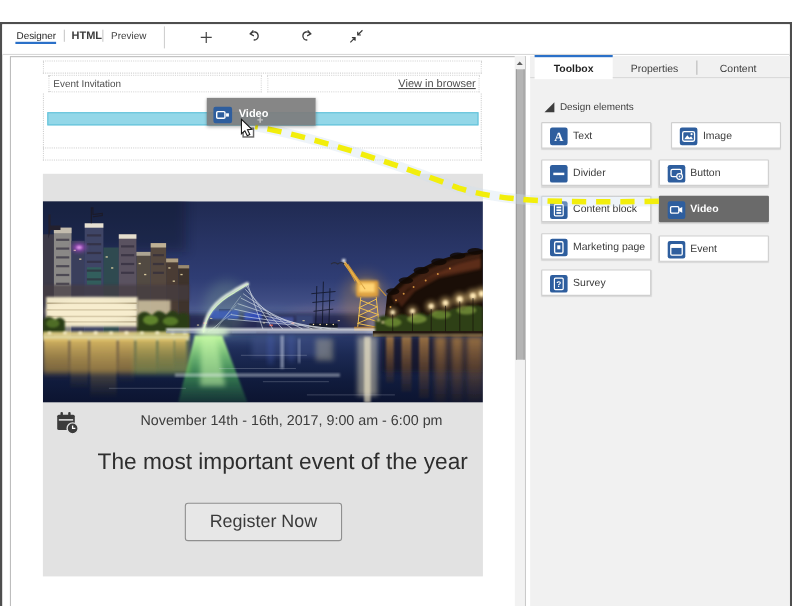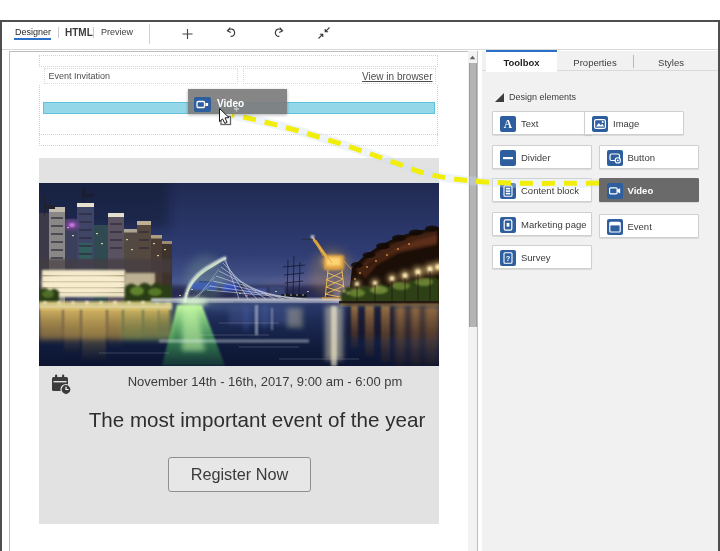--- a/index.html
+++ b/index.html
@@ -404,39 +404,39 @@
       <path d="M0.7 0.8 L3.5 4.2 L6.3 0.8 Z" fill="#606060"></path>
     </svg>
 
   <div class="abs" style="left:480px;top:29px;width:238px;height:520px;background:#f1f1f1;"></div>
 
   <div class="abs" style="left:480px;top:29px;width:238px;height:20px;background:#f1f1f1;border-bottom:1px solid #dadada;box-sizing:border-box;"></div>
   <div class="abs" style="left:484px;top:28px;width:71px;height:22px;background:#fff;border-top:2px solid #2a70c8;box-sizing:border-box;"></div>
   <div class="abs" style="left:484px;top:35px;width:71px;text-align:center;font-size:9.5px;color:#1f1f1f;font-weight:bold;">Toolbox</div>
   <div class="abs" style="left:555px;top:35px;width:76px;text-align:center;font-size:9.5px;color:#3c3c3c;">Properties</div>
   <div class="abs" style="left:631px;top:33px;width:1px;height:13px;background:#b9b9b9;"></div>
-  <div class="abs" style="left:631px;top:35px;width:76px;text-align:center;font-size:9.5px;color:#3c3c3c;">Styles</div>
+  <div class="abs" style="left:631px;top:35px;width:76px;text-align:center;font-size:9.5px;color:#3c3c3c;">Content</div>
 
   <svg class="abs" style="left:492px;top:70px;" width="11" height="11" viewBox="0 0 11 11">
       <path d="M10 1 L10 10 L1 10 Z" fill="#3d3d3d"></path>
     </svg>
   <div class="abs" style="left:507px;top:70px;font-size:9px;font-weight:normal;color:#3d3d3d;">Design elements</div>
 
   <style>
     .tbi{position:absolute;width:100px;height:24px;background:#fff;border:1px solid #cfcfcf;border-radius:1px;box-sizing:border-box;box-shadow:0 1px 1px rgba(0,0,0,0.10);}
     .tbi .lbl{position:absolute;left:28px;top:6px;font-size:9.5px;color:#3a3a3a;}
     .tbi .ic{position:absolute;left:7px;top:4px;width:16px;height:16px;background:#2e5e9e;border-radius:2px;}
   </style>
   <div class="tbi" style="left:490px;top:88.5px;">
     <div class="ic"><svg width="16" height="16" viewBox="0 0 16 16">
           <text x="8" y="12.2" font-family="Liberation Serif,serif" font-size="11.5" font-weight="bold" fill="#fff" text-anchor="middle">A</text>
         </svg></div>
     <div class="lbl">Text</div>
   </div>
-  <div class="tbi" style="left:582px;top:88.5px;text-align:center;">
+  <div class="tbi" style="left:608px;top:88.5px;text-align:center;">
     <div class="ic"><svg width="16" height="16" viewBox="0 0 16 16">
           <rect x="2.6" y="3.6" width="10.8" height="8.8" rx="1.5" fill="none" stroke="#fff" stroke-width="1.2"></rect>
           <path d="M4 10.5 L6.8 7 L8.8 9.2 L10.3 7.8 L12 10.5 Z" fill="#fff"></path>
           <circle cx="10.7" cy="6" r="1" fill="#fff"></circle>
         </svg></div>
     <div class="lbl">Image</div>
   </div>
   <div class="tbi" style="left:490px;top:122.5px;">
     <div class="ic"><svg width="16" height="16" viewBox="0 0 16 16">
           <rect x="3" y="7" width="10" height="2.2" fill="#fff"></rect>

